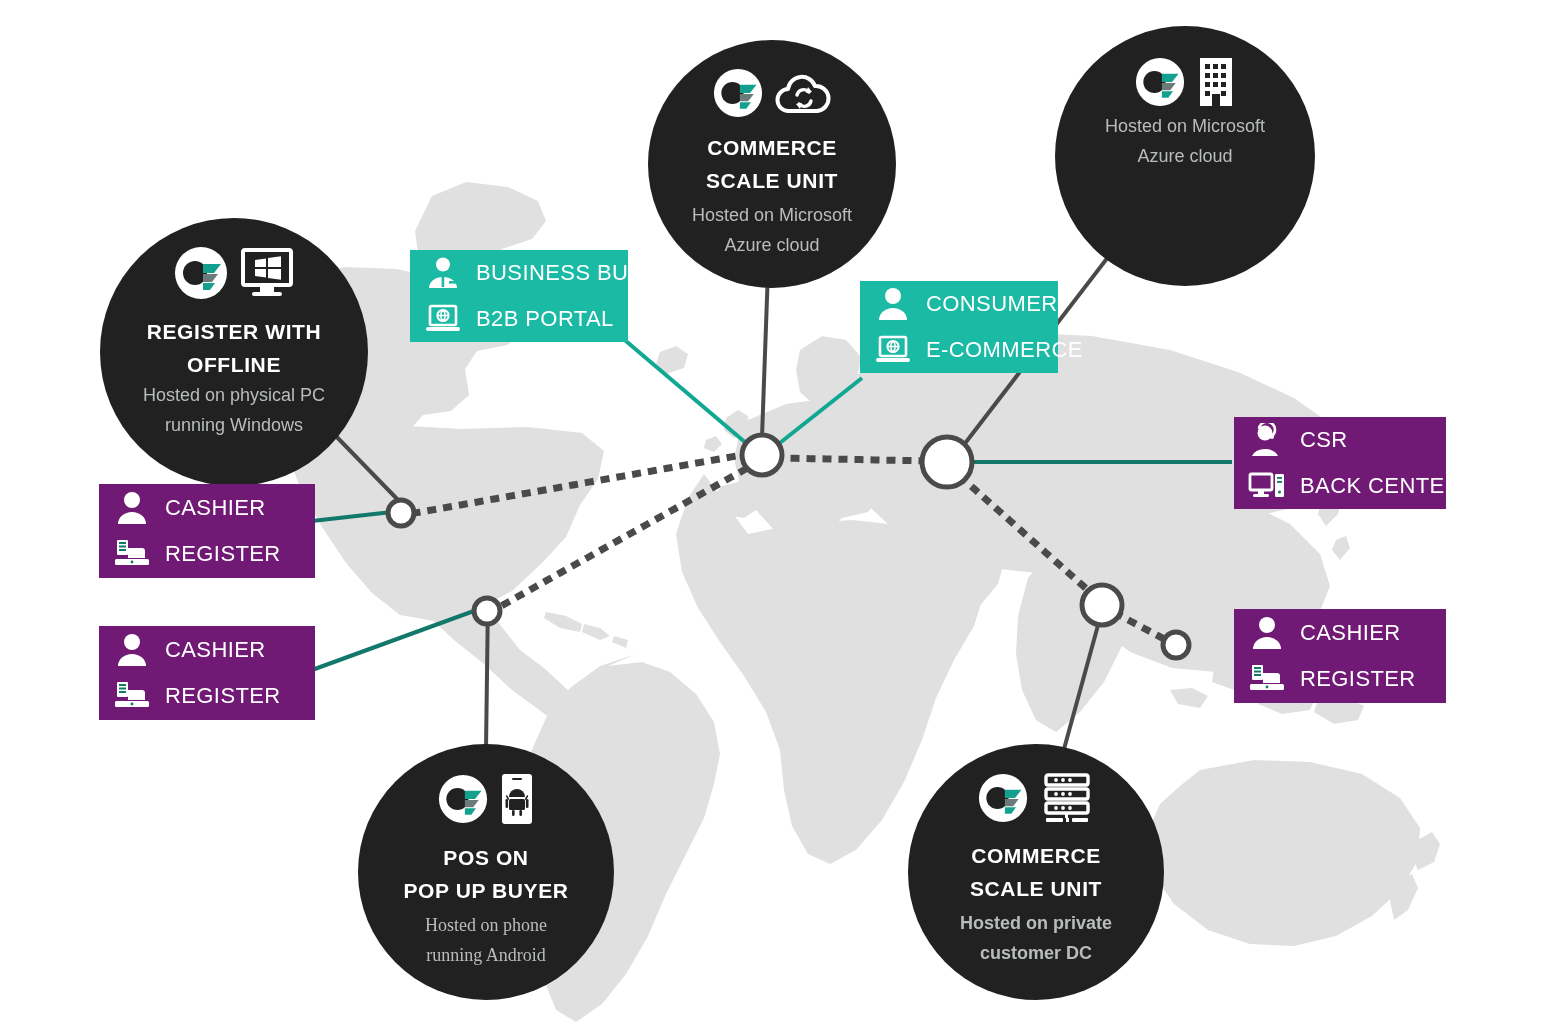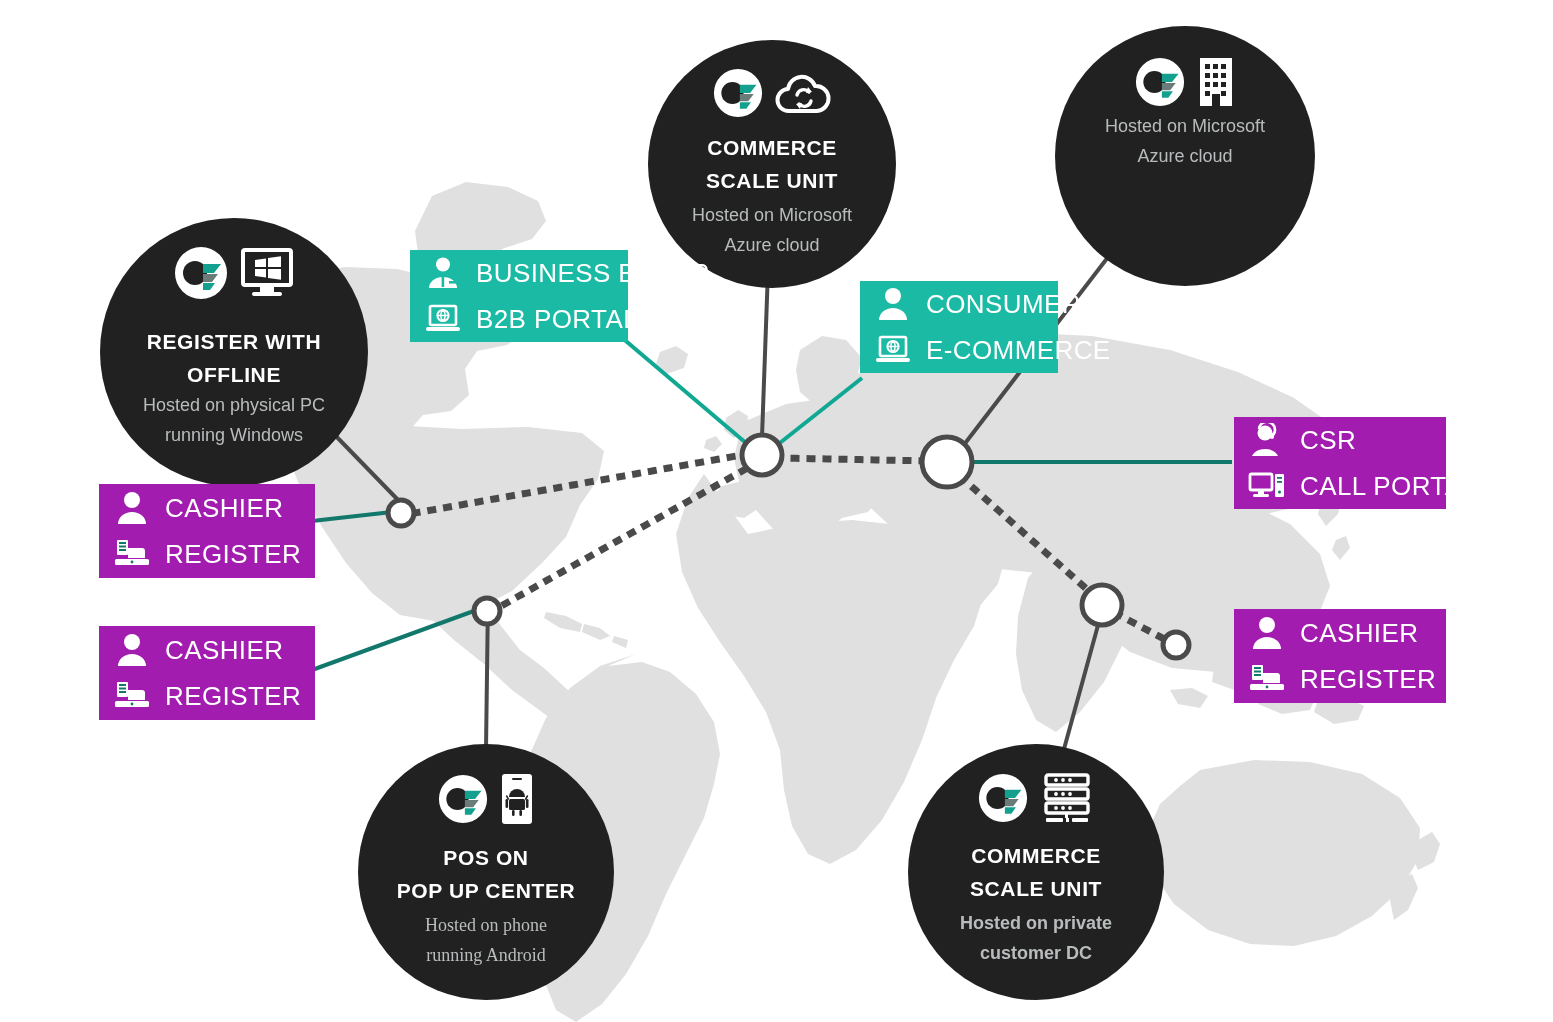--- a/index.html
+++ b/index.html
@@ -74,34 +74,34 @@
     justify-content: center;
     gap: 8px;
   }
   .rolebox .row {
     display: flex;
     align-items: center;
     gap: 14px;
   }
   .rolebox .row .lbl {
     color: #ffffff;
-    font-size: 26px;
+    font-size: 22px;
     letter-spacing: 0.4px;
     white-space: nowrap;
     text-align: center;
   }
   .rolebox .row .ic {
     width: 38px;
     height: 38px;
     flex: 0 0 38px;
     display: flex;
     align-items: center;
     justify-content: center;
   }
-  .dark-teal  { background: #a21caf; }
+  .dark-teal  { background: #701a75; }
   .light-teal { background: #1bbaa4; }
 
   svg { display: block; }
 </style>
 </head>
 <body>
 
 <div id="stage">
 
   <svg id="worldmap" viewBox="0 0 1553 1022">
@@ -221,21 +221,21 @@
       <svg width="54" height="52" viewBox="0 0 54 52">
         <rect x="3" y="3" width="48" height="35" rx="2" fill="none" stroke="#ffffff" stroke-width="4"></rect>
         <rect x="20" y="40" width="14" height="5" fill="#ffffff"></rect>
         <rect x="12" y="45" width="30" height="4" rx="2" fill="#ffffff"></rect>
         <path d="M15 13 L26 11.4 L26 20 L15 20 Z" fill="#ffffff"></path>
         <path d="M28 11.1 L41 9.2 L41 20 L28 20 Z" fill="#ffffff"></path>
         <path d="M15 22 L26 22 L26 30.6 L15 29 Z" fill="#ffffff"></path>
         <path d="M28 22 L41 22 L41 32.8 L28 30.9 Z" fill="#ffffff"></path>
       </svg>
     </div>
-    <div class="title" style="margin-top:26px;">REGISTER WITH
+    <div class="title" style="margin-top:16px;">REGISTER WITH
 OFFLINE</div>
     <div class="sub" style="">Hosted on physical PC
 running Windows</div>
   </div>
 
   <div class="node" style="left:648px; top:40px; width:248px; height:248px; padding-top:28px;">
     <div class="icons">
       <svg width="50" height="50" viewBox="0 0 54 54">
         <circle cx="27" cy="27" r="26" fill="#ffffff"></circle>
         <circle cx="21" cy="27" r="12" fill="#212121"></circle>
@@ -306,21 +306,21 @@
           <rect x="-11.5" y="-2" width="2.6" height="9" rx="1.3"></rect>
           <rect x="8.9" y="-2" width="2.6" height="9" rx="1.3"></rect>
           <rect x="-5" y="9" width="2.6" height="6" rx="1.3"></rect>
           <rect x="2.4" y="9" width="2.6" height="6" rx="1.3"></rect>
           <rect x="-7.5" y="-10" width="1.6" height="5" rx="0.8" transform="rotate(-28)"></rect>
           <rect x="6" y="-10" width="1.6" height="5" rx="0.8" transform="rotate(28)"></rect>
         </g>
       </svg>
     </div>
     <div class="title" style="margin-top:16px;">POS ON
-POP UP CENTER</div>
+POP UP BUYER</div>
     <div class="sub" style="margin-top:4px;font-family:Liberation Serif, serif;">Hosted on phone
 running Android</div>
   </div>
 
   <div class="node" style="left:908px; top:744px; width:256px; height:256px; padding-top:28px;">
     <div class="icons">
       <svg width="50" height="50" viewBox="0 0 54 54">
         <circle cx="27" cy="27" r="26" fill="#ffffff"></circle>
         <circle cx="21" cy="27" r="12" fill="#212121"></circle>
         <path d="M29 18 L47 18 L40 27 L29 27 Z" fill="#13a08e"></path>
@@ -480,21 +480,21 @@
           <rect x="10" y="20" width="6" height="3" fill="#ffffff"></rect>
           <rect x="5" y="23" width="16" height="3" rx="1.5" fill="#ffffff"></rect>
           <rect x="27" y="3" width="9" height="23" rx="1.2" fill="#ffffff"></rect>
           <g fill="#11786b">
               <rect x="29" y="6" width="5" height="1.8"></rect>
               <rect x="29" y="10" width="5" height="1.8"></rect>
               <circle cx="31.5" cy="21" r="1.5"></circle>
             </g>
         </svg>
       </span>
-      <span class="lbl">CALL PORTAL</span>
+      <span class="lbl">BACK CENTER</span>
     </div>
   </div>
 
   <div class="rolebox dark-teal" style="left:1234px; top:609px; width:212px; height:94px;">
     <div class="row">
       <span class="ic">
         <svg width="32" height="34" viewBox="0 0 32 34">
           <circle cx="16" cy="9" r="8" fill="#ffffff"></circle>
           <path d="M2 33 a14 12 0 0 1 28 0 Z" fill="#ffffff"></path>
         </svg>

